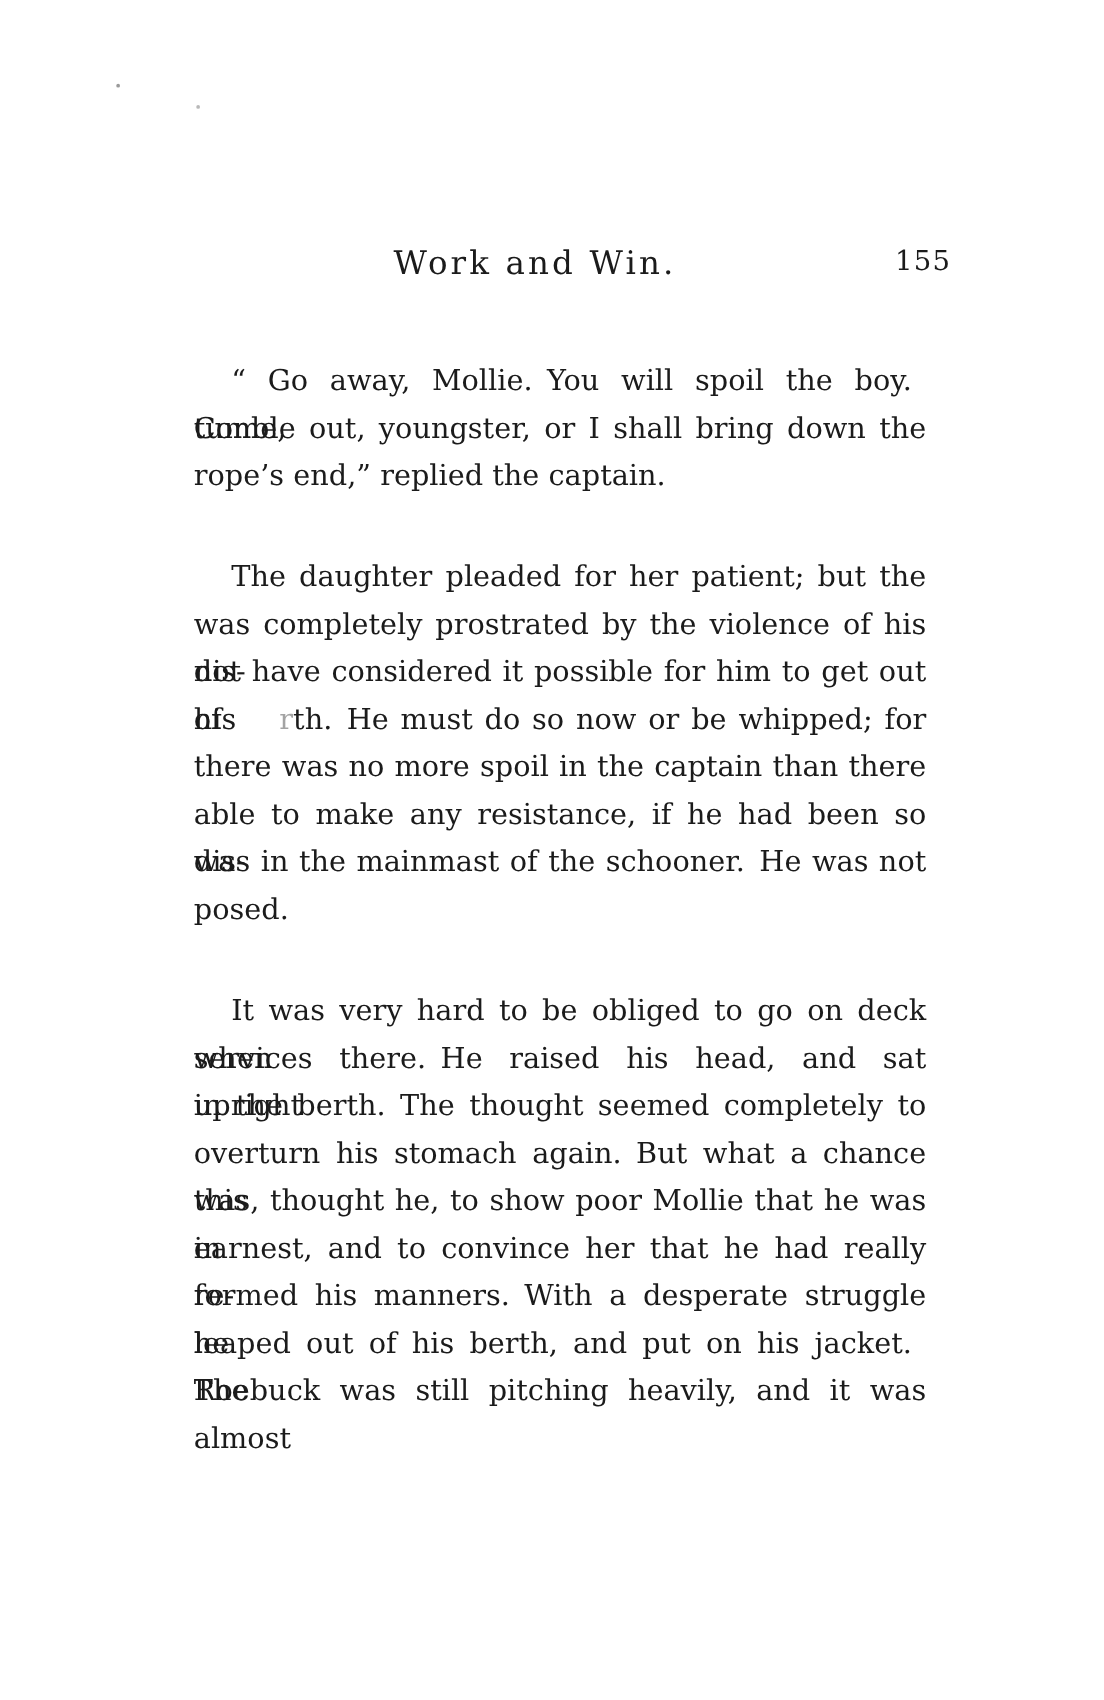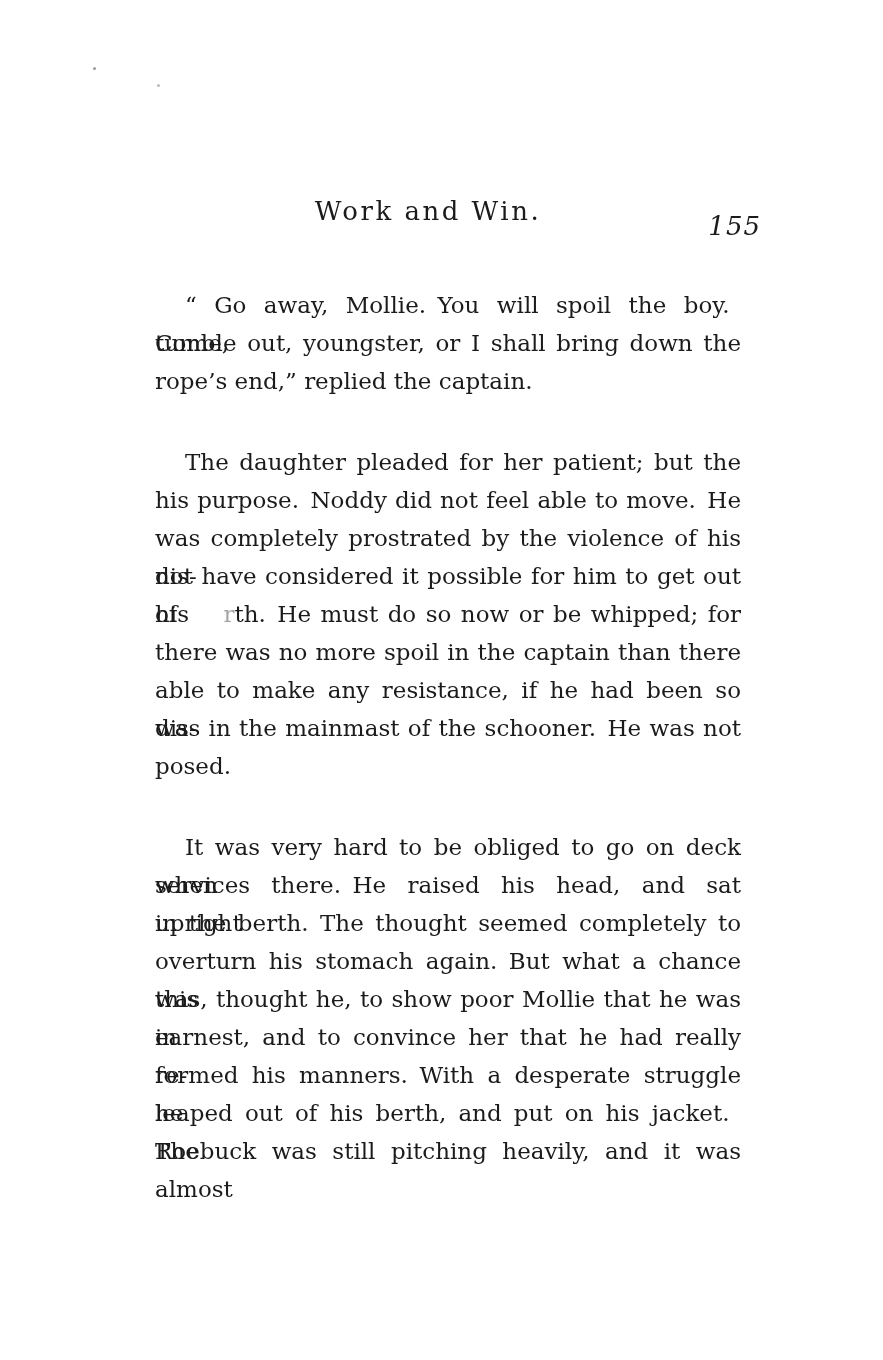--- a/index.html
+++ b/index.html
@@ -28,24 +28,23 @@
     left: 0;
     right: 60px;
     text-align: center;
     font-size: 26px;
     letter-spacing: 2.5px;
     white-space: nowrap;
   }
   .page-number {
     position: absolute;
     right: 0;
-    top: 15px;
-    font-size: 26px;
+    top: 1px;
+    font-size: 22px;
     letter-spacing: 1px;
-    font-style: italic;
   }
   .body-text {
     position: absolute;
     top: 243px;
     left: 155px;
     width: 586px;
     font-size: 23px;
     line-height: 38px;
   }
   .line {
@@ -79,21 +78,20 @@
   <div class="header">
     <span class="running-title">Work and Win.</span>
     <span class="page-number">155</span>
   </div>
 
   <div class="body-text" id="body-text">
       <div class="line indent">“ Go away, Mollie. You will spoil the boy. Come,</div>
       <div class="line">tumble out, youngster, or I shall bring down the</div>
       <div class="line noj">rope’s end,” replied the captain.</div>
       <div class="line indent">The daughter pleaded for her patient; but the</div>
-      <div class="line">his purpose. Noddy did not feel able to move. He</div>
       <div class="line">was completely prostrated by the violence of his dis-</div>
       <div class="line">not have considered it possible for him to get out of</div>
       <div class="line"><span>his  </span><span class="faded">r</span><span>th. He must do so now or be whipped; for</span></div>
       <div class="line">there was no more spoil in the captain than there</div>
       <div class="line">able to make any resistance, if he had been so dis-</div>
       <div class="line">was in the mainmast of the schooner. He was not</div>
       <div class="line noj">posed.</div>
       <div class="line indent">It was very hard to be obliged to go on deck when</div>
       <div class="line">services there. He raised his head, and sat upright</div>
       <div class="line">in the berth. The thought seemed completely to</div>

